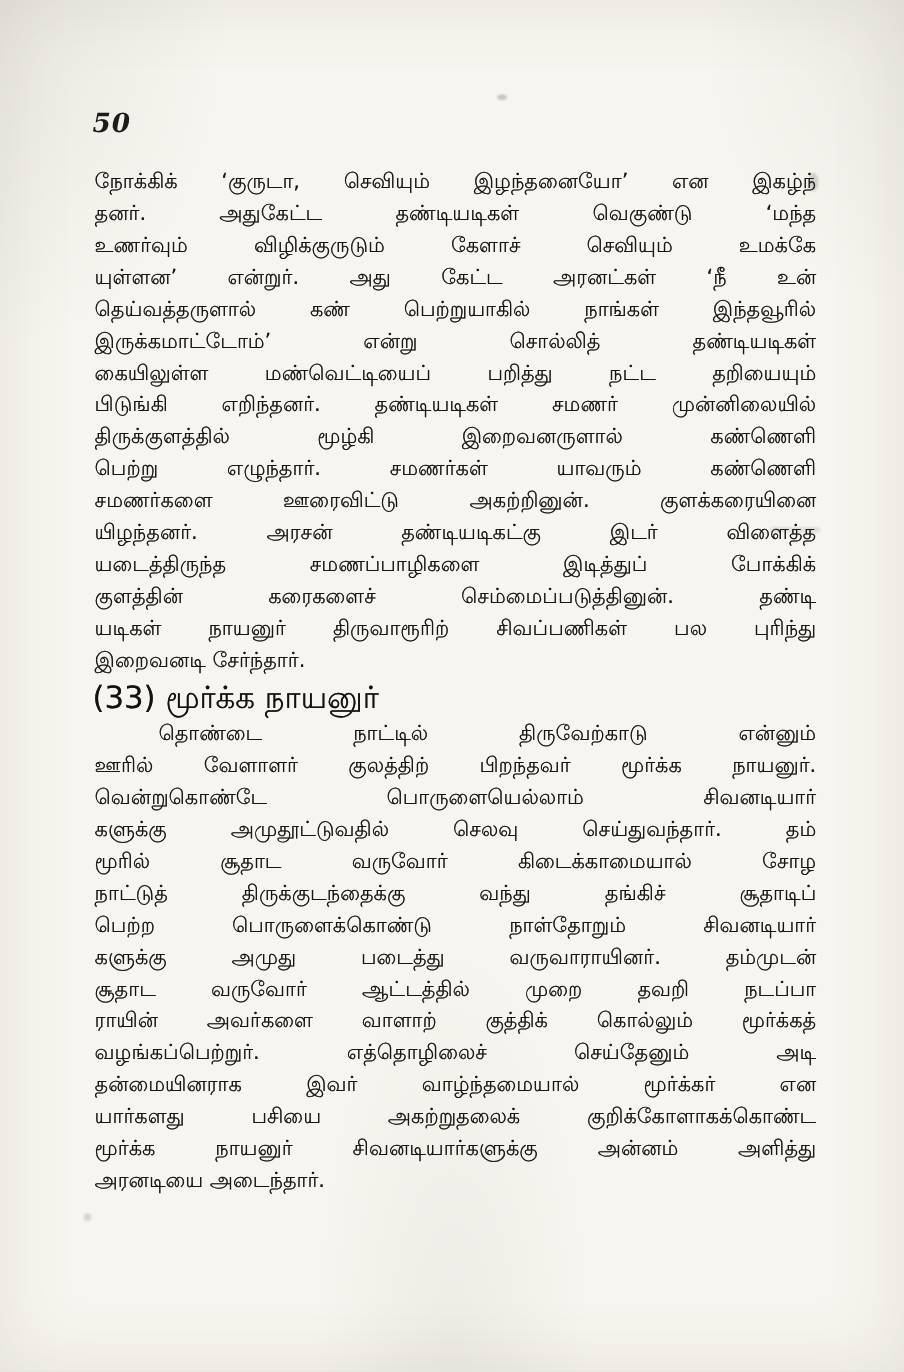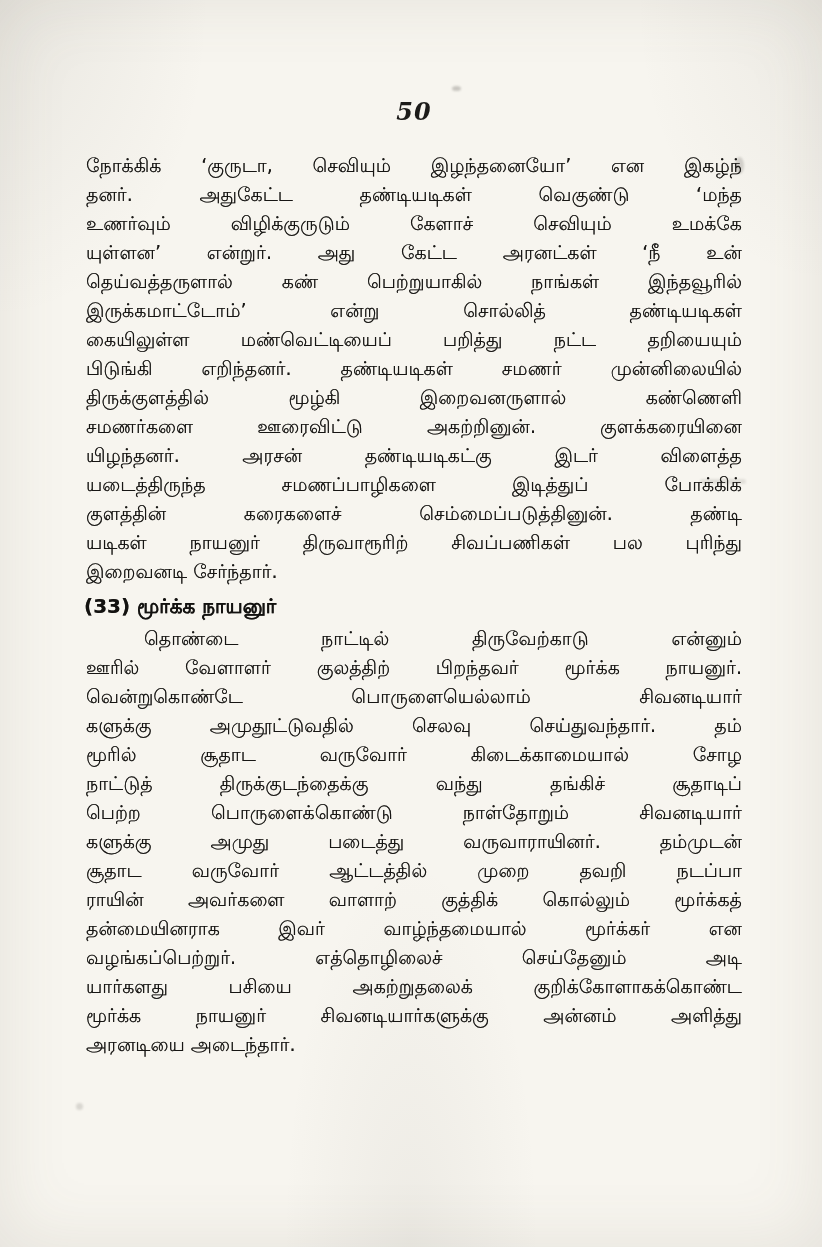--- a/index.html
+++ b/index.html
@@ -18,21 +18,21 @@
       radial-gradient(ellipse at 0% 0%, rgba(110,105,95,0.10), transparent 18%),
       radial-gradient(ellipse at 100% 0%, rgba(110,105,95,0.08), transparent 16%),
       radial-gradient(ellipse at 50% 100%, rgba(110,105,95,0.07), transparent 22%),
       #f7f5ef;
     box-shadow: inset 0 0 70px rgba(95, 90, 78, 0.12);
     overflow: hidden;
     font-family: "DejaVu Sans", sans-serif;
   }
   .page-number {
     padding-top: 97px;
-    text-align: center;
+    text-align: left;
     font-family: "DejaVu Serif", serif;
     font-style: italic;
     font-weight: 700;
     font-size: 24px;
     letter-spacing: 1px;
     color: #1c1b19;
   }
   .para {
     margin: 2px;
   }
@@ -49,23 +49,23 @@
     white-space: normal;
   }
   .line--end {
     text-align-last: left;
   }
   .line--indent {
     text-indent: 58px;
   }
   .section-heading {
     margin: 4px 0 2px 0;
-    font-size: 20px;
+    font-size: 28px;
     line-height: 32px;
-    font-weight: 700;
+    font-weight: 400;
     color: #131210;
     text-shadow: 0 0 0.6px rgba(15, 13, 10, 0.7);
   }
   .smudge {
     position: absolute;
     background: rgba(55, 52, 46, 0.45);
     border-radius: 50%;
     filter: blur(1px);
     pointer-events: none;
   }
@@ -84,20 +84,21 @@
   <div class="para para--first">
     <div class="line">நோக்கிக் ‘குருடா, செவியும் இழந்தனையோ’ என இகழ்ந்</div>
     <div class="line">தனர். அதுகேட்ட தண்டியடிகள் வெகுண்டு ‘மந்த</div>
     <div class="line">உணர்வும் விழிக்குருடும் கேளாச் செவியும் உமக்கே</div>
     <div class="line">யுள்ளன’ என்றுர். அது கேட்ட அரனட்கள் ‘நீ உன்</div>
     <div class="line">தெய்வத்தருளால் கண் பெற்றுயாகில் நாங்கள் இந்தவூரில்</div>
     <div class="line">இருக்கமாட்டோம்’ என்று சொல்லித் தண்டியடிகள்</div>
     <div class="line">கையிலுள்ள மண்வெட்டியைப் பறித்து நட்ட தறியையும்</div>
     <div class="line">பிடுங்கி எறிந்தனர். தண்டியடிகள் சமணர் முன்னிலையில்</div>
     <div class="line">திருக்குளத்தில் மூழ்கி இறைவனருளால் கண்ணெளி</div>
+    <div class="line">பெற்று எழுந்தார். சமணர்கள் யாவரும் கண்ணெளி</div>
     <div class="line">சமணர்களை ஊரைவிட்டு அகற்றினுன். குளக்கரையினை</div>
     <div class="line">யிழந்தனர். அரசன் தண்டியடிகட்கு இடர் விளைத்த</div>
     <div class="line">யடைத்திருந்த சமணப்பாழிகளை இடித்துப் போக்கிக்</div>
     <div class="line">குளத்தின் கரைகளைச் செம்மைப்படுத்தினுன். தண்டி</div>
     <div class="line">யடிகள் நாயனுர் திருவாரூரிற் சிவப்பணிகள் பல புரிந்து</div>
     <div class="line line--end">இறைவனடி சேர்ந்தார்.</div>
   </div>
 
   <h2 class="section-heading">(33) மூர்க்க நாயனுர்</h2>
 
@@ -105,22 +106,22 @@
     <div class="line line--indent">தொண்டை நாட்டில் திருவேற்காடு என்னும்</div>
     <div class="line">ஊரில் வேளாளர் குலத்திற் பிறந்தவர் மூர்க்க நாயனுர்.</div>
     <div class="line">வென்றுகொண்டே பொருளையெல்லாம் சிவனடியார்</div>
     <div class="line">களுக்கு அமுதூட்டுவதில் செலவு செய்துவந்தார். தம்</div>
     <div class="line">மூரில் சூதாட வருவோர் கிடைக்காமையால் சோழ</div>
     <div class="line">நாட்டுத் திருக்குடந்தைக்கு வந்து தங்கிச் சூதாடிப்</div>
     <div class="line">பெற்ற பொருளைக்கொண்டு நாள்தோறும் சிவனடியார்</div>
     <div class="line">களுக்கு அமுது படைத்து வருவாராயினர். தம்முடன்</div>
     <div class="line">சூதாட வருவோர் ஆட்டத்தில் முறை தவறி நடப்பா</div>
     <div class="line">ராயின் அவர்களை வாளாற் குத்திக் கொல்லும் மூர்க்கத்</div>
+    <div class="line">வழங்கப்பெற்றுர். எத்தொழிலைச் செய்தேனும் அடி</div>
     <div class="line">தன்மையினராக இவர் வாழ்ந்தமையால் மூர்க்கர் என</div>
-    <div class="line">வழங்கப்பெற்றுர். எத்தொழிலைச் செய்தேனும் அடி</div>
     <div class="line">யார்களது பசியை அகற்றுதலைக் குறிக்கோளாகக்கொண்ட</div>
     <div class="line">மூர்க்க நாயனுர் சிவனடியார்களுக்கு அன்னம் அளித்து</div>
     <div class="line line--end">அரனடியை அடைந்தார்.</div>
   </div>
 
   <div class="smudge smudge--1"></div>
   <div class="smudge smudge--2"></div>
   <div class="smudge smudge--3"></div>
   <div class="smudge smudge--4"></div>
 

